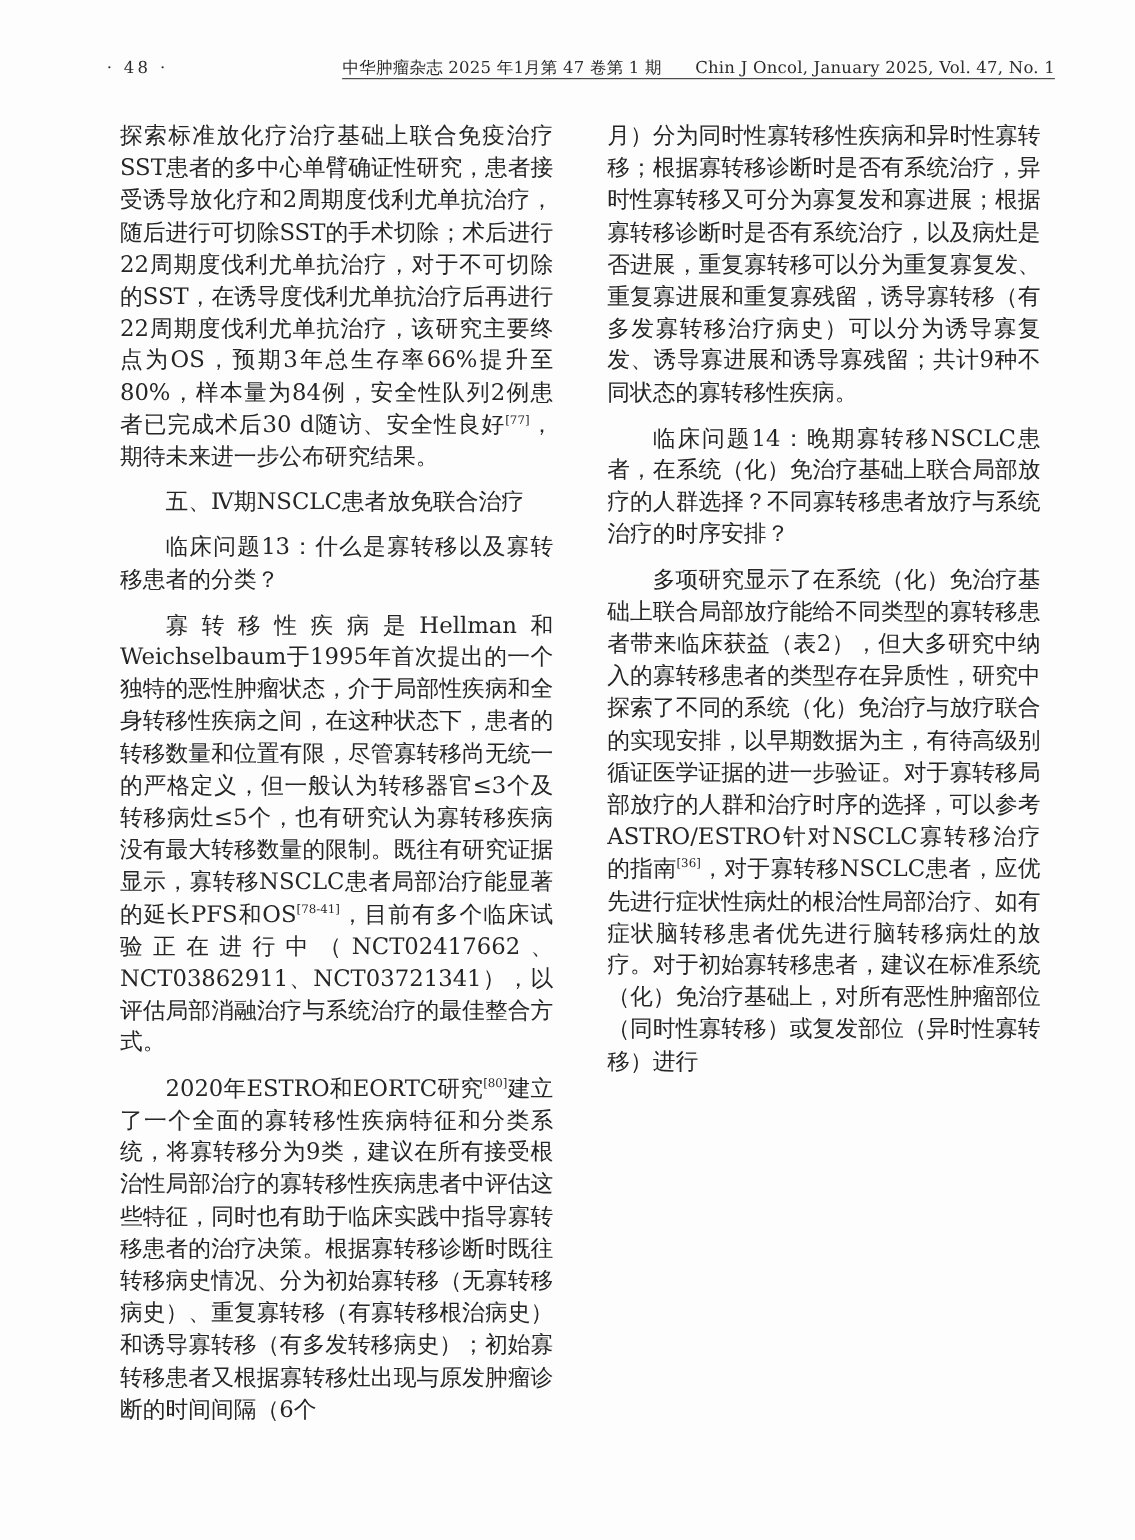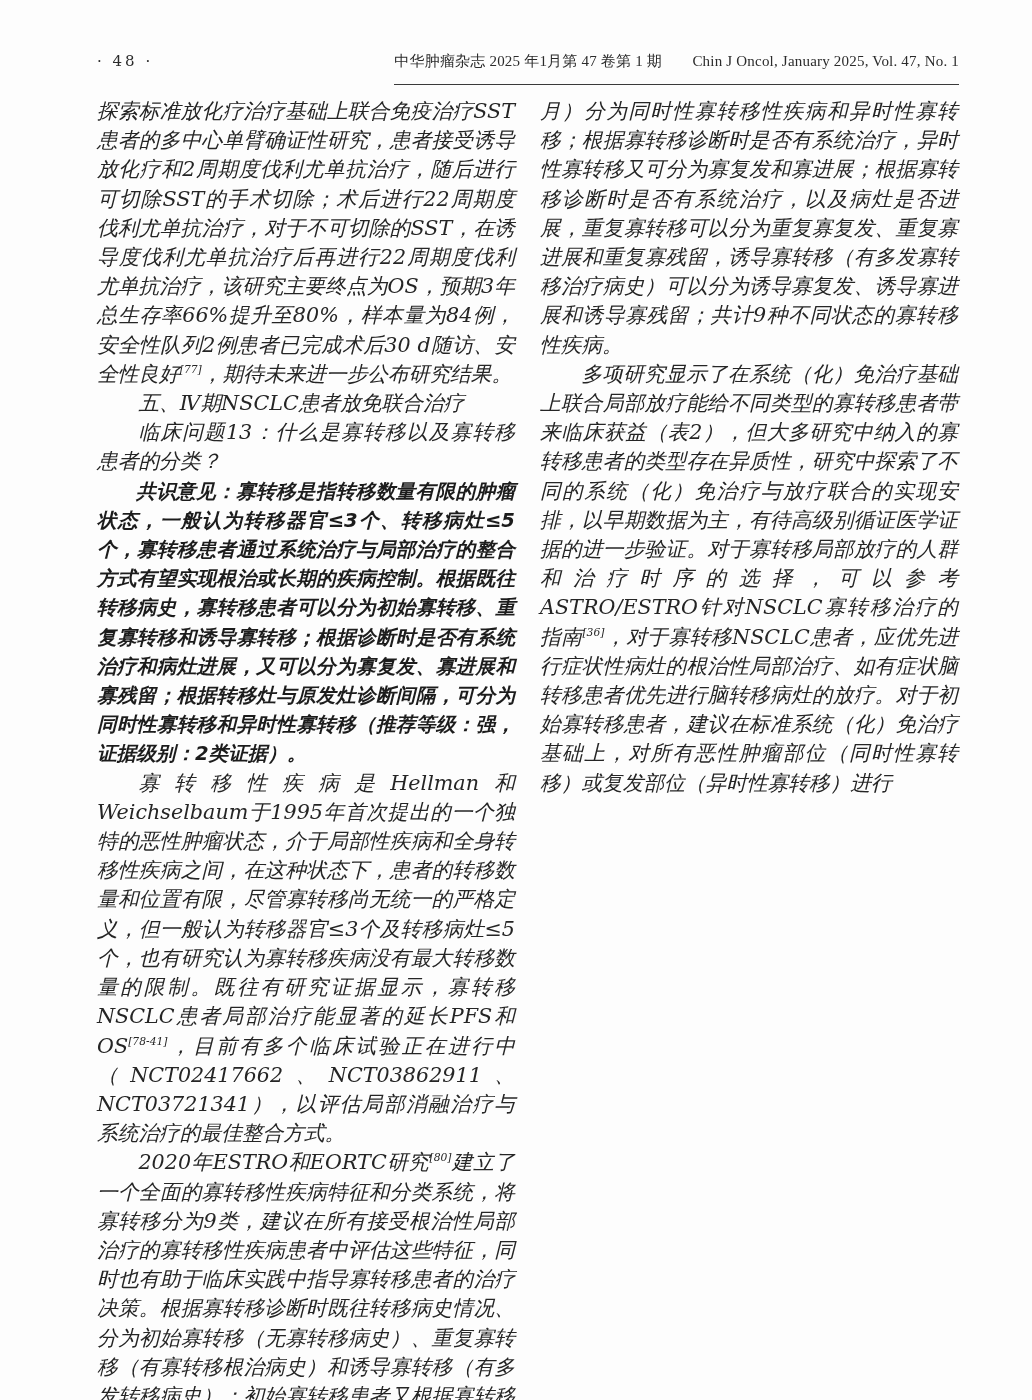--- a/index.html
+++ b/index.html
@@ -24,43 +24,41 @@
     align-items: flex-start;
     font-size: 15px;
     color: #2b2b2b;
   }
   .page-num {
     padding-bottom: 8px;
     letter-spacing: 3px;
     white-space: nowrap;
   }
   .journal-cite {
-    padding-bottom: 13px;
+    padding-bottom: 0;
     border-bottom: 1.5px solid #3a3a3a;
     white-space: nowrap;
     letter-spacing: 0.2px;
-    font-family: Liberation Serif, serif;
   }
   .columns {
     position: absolute;
     top: 97px; left: 97px;
     display: flex;
     gap: 25px;
   }
   .col {
     width: 418px;
     font-size: 20.7px;
     line-height: 29.2px;
     text-align: justify;
     color: #252525;
   }
   .col p {
-    margin: 0;
+    margin: 12px;
     text-indent: 2em;
-    font-style: italic;
   }
   .col p.no-indent { text-indent: 0; }
   .col p.consensus {
     font-weight: 700;
     font-family: "DejaVu Sans", "Liberation Sans", sans-serif;
     font-size: 19.6px;
     color: #1c1c1c;
   }
   sup.ref {
     font-size: 0.52em;
@@ -78,24 +76,24 @@
     <div class="page-num">· 48 ·</div>
     <div class="journal-cite">中华肿瘤杂志 2025 年1月第 47 卷第 1 期　　Chin J Oncol, January 2025, Vol. 47, No. 1</div>
   </div>
 
   <div class="columns">
 
     <div class="col">
       <p class="no-indent">探索标准放化疗治疗基础上联合免疫治疗SST患者的多中心单臂确证性研究，患者接受诱导放化疗和2周期度伐利尤单抗治疗，随后进行可切除SST的手术切除；术后进行22周期度伐利尤单抗治疗，对于不可切除的SST，在诱导度伐利尤单抗治疗后再进行22周期度伐利尤单抗治疗，该研究主要终点为OS，预期3年总生存率66%提升至80%，样本量为84例，安全性队列2例患者已完成术后30 d随访、安全性良好<sup class="ref">[77]</sup>，期待未来进一步公布研究结果。</p>
       <p>五、Ⅳ期NSCLC患者放免联合治疗</p>
       <p>临床问题13：什么是寡转移以及寡转移患者的分类？</p>
-      <p class="consensus">共识意见：寡转移是指转移数量有限的肿瘤状态，一般认为转移器官≤3个、转移病灶≤5个，寡转移患者通过系统治疗与局部治疗的整合方式有望实现根治或长期的疾病控制。根据既往转移病史，寡转移患者可以分为初始寡转移、重复寡转移和诱导寡转移；根据诊断时是否有系统治疗和病灶进展，又可以分为寡复发、寡进展和寡残留；根据转移灶与原发灶诊断间隔，可分为同时性寡转移和异时性寡转移（推荐等级：强，证据级别：2类证据）。</p>
       <p>寡转移性疾病是Hellman和Weichselbaum于1995年首次提出的一个独特的恶性肿瘤状态，介于局部性疾病和全身转移性疾病之间，在这种状态下，患者的转移数量和位置有限，尽管寡转移尚无统一的严格定义，但一般认为转移器官≤3个及转移病灶≤5个，也有研究认为寡转移疾病没有最大转移数量的限制。既往有研究证据显示，寡转移NSCLC患者局部治疗能显著的延长PFS和OS<sup class="ref">[78-41]</sup>，目前有多个临床试验正在进行中（NCT02417662、NCT03862911、NCT03721341），以评估局部消融治疗与系统治疗的最佳整合方式。</p>
       <p>2020年ESTRO和EORTC研究<sup class="ref">[80]</sup>建立了一个全面的寡转移性疾病特征和分类系统，将寡转移分为9类，建议在所有接受根治性局部治疗的寡转移性疾病患者中评估这些特征，同时也有助于临床实践中指导寡转移患者的治疗决策。根据寡转移诊断时既往转移病史情况、分为初始寡转移（无寡转移病史）、重复寡转移（有寡转移根治病史）和诱导寡转移（有多发转移病史）；初始寡转移患者又根据寡转移灶出现与原发肿瘤诊断的时间间隔（6个</p>
     </div>
 
     <div class="col">
       <p class="no-indent">月）分为同时性寡转移性疾病和异时性寡转移；根据寡转移诊断时是否有系统治疗，异时性寡转移又可分为寡复发和寡进展；根据寡转移诊断时是否有系统治疗，以及病灶是否进展，重复寡转移可以分为重复寡复发、重复寡进展和重复寡残留，诱导寡转移（有多发寡转移治疗病史）可以分为诱导寡复发、诱导寡进展和诱导寡残留；共计9种不同状态的寡转移性疾病。</p>
+      <p>临床问题14：晚期寡转移NSCLC患者，在系统（化）免治疗基础上联合局部放疗的人群选择？不同寡转移患者放疗与系统治疗的时序安排？</p>
       <p>多项研究显示了在系统（化）免治疗基础上联合局部放疗能给不同类型的寡转移患者带来临床获益（表2），但大多研究中纳入的寡转移患者的类型存在异质性，研究中探索了不同的系统（化）免治疗与放疗联合的实现安排，以早期数据为主，有待高级别循证医学证据的进一步验证。对于寡转移局部放疗的人群和治疗时序的选择，可以参考ASTRO/ESTRO针对NSCLC寡转移治疗的指南<sup class="ref">[36]</sup>，对于寡转移NSCLC患者，应优先进行症状性病灶的根治性局部治疗、如有症状脑转移患者优先进行脑转移病灶的放疗。对于初始寡转移患者，建议在标准系统（化）免治疗基础上，对所有恶性肿瘤部位（同时性寡转移）或复发部位（异时性寡转移）进行</p>
     </div>
 
   </div>
 </div>
 
 </body></html>

